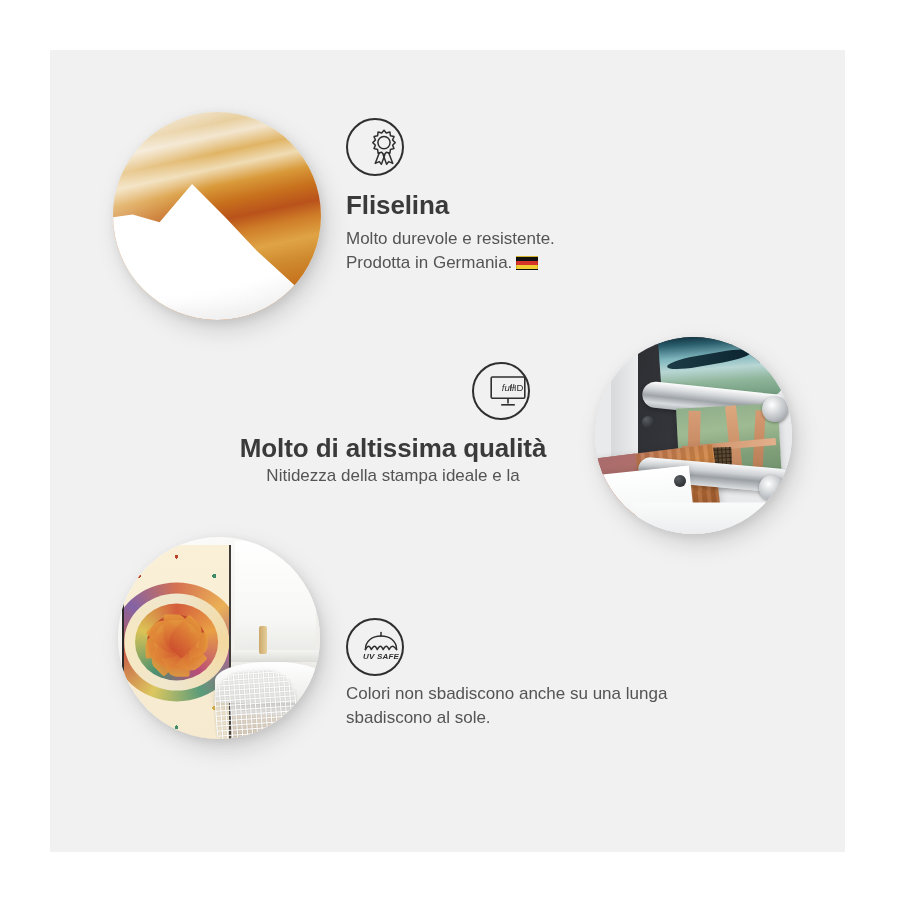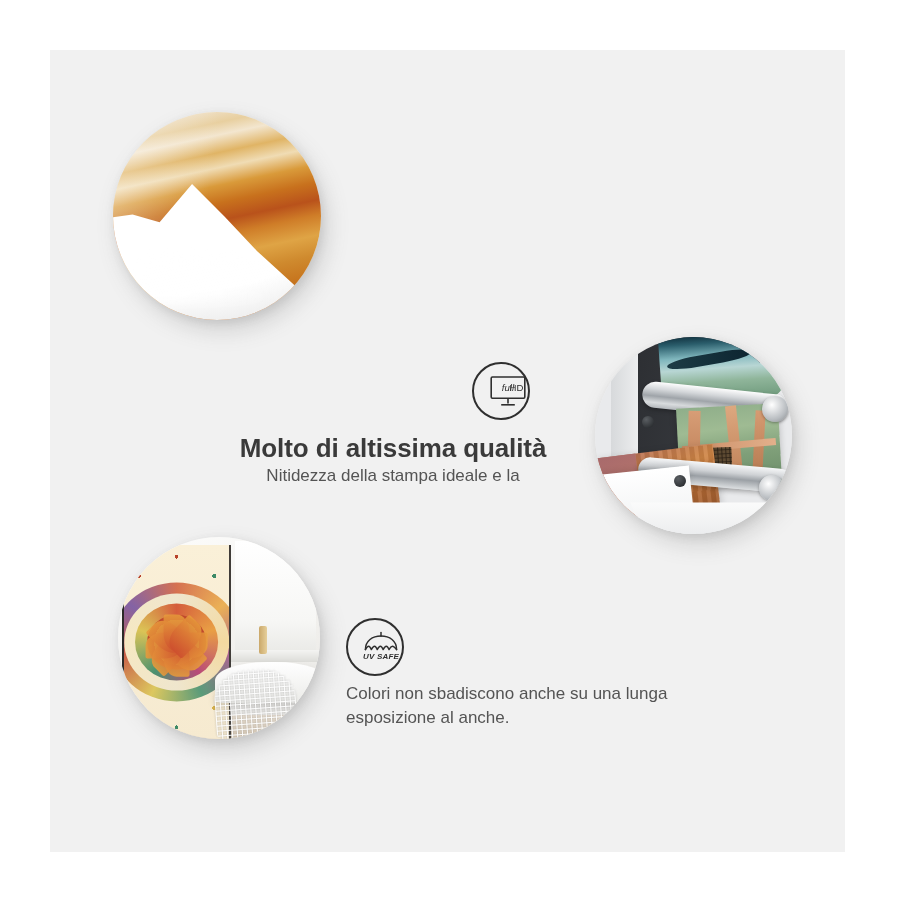--- a/index.html
+++ b/index.html
@@ -315,20 +315,38 @@
 
   <div class="bubble" id="bubble-fleece">
     <div class="bubble-inner">
       <div class="wp-print"></div>
       <div class="wp-curl">
         <div class="wp-curl-hi"></div>
       </div>
     </div>
   </div>
 
+  <div class="feature" id="feature-fleece">
+    <div class="feat-icon">
+      <svg width="36" height="38" viewBox="0 0 36 38" fill="none" stroke="#2f2f2f" stroke-width="1.5" stroke-linejoin="round">
+        <path d="M18 2.2 20.3 5.0 23.9 4.0 24.4 7.7 28.0 8.6 26.6 12.0 29.2 14.6
+                 26.6 17.2 28.0 20.6 24.4 21.5 23.9 25.2 20.3 24.2 18 27.0
+                 15.7 24.2 12.1 25.2 11.6 21.5 8.0 20.6 9.4 17.2 6.8 14.6
+                 9.4 12.0 8.0 8.6 11.6 7.7 12.1 4.0 15.7 5.0 Z"></path>
+        <circle cx="18" cy="14.6" r="6.1"></circle>
+        <path d="M13.6 24.0 9.2 35.4 13.3 33.6 15.4 36.2 19.0 26.2"></path>
+        <path d="M22.4 24.0 26.8 35.4 22.7 33.6 20.6 36.2 17.0 26.2"></path>
+      </svg>
+    </div>
+    <div class="feat-title">Fliselina</div>
+    <div class="feat-desc">
+      <span>Molto durevole e resistente.</span><br>
+      <span>Prodotta in Germania.</span><span class="flag"></span>
+    </div>
+  </div>
 
   <div class="bubble" id="bubble-printer">
     <div class="bubble-inner">
       <div class="pr-bg"></div>
       <div class="pr-left"></div>
       <div class="pr-dark"></div>
       <div class="pr-topprint"></div>
       <div class="pr-roller"></div>
       <div class="pr-midprint">
         <span class="bm1"></span>
@@ -404,17 +422,17 @@
         <path d="M5.4 21.6 C7.8 17.2 9.6 17.2 11.3 21.6
                  C13.7 17.2 15.5 17.2 17.2 21.6
                  C19.6 17.2 21.4 17.2 23.1 21.6
                  C25.5 17.2 27.3 17.2 29.0 21.6
                  C31.4 17.2 33.2 17.2 36.6 21.6"></path>
         <text x="21" y="31.4" text-anchor="middle" stroke="none" fill="#2f2f2f" font-family="Liberation Sans, sans-serif" font-size="8" font-weight="bold" font-style="italic" letter-spacing="0.2">UV SAFE</text>
       </svg>
     </div>
     <div class="feat-desc">
       <span>Colori non sbadiscono anche su una lunga</span><br>
-      <span>esposizione al anche.</span>
+      <span>sbadiscono al sole.</span>
     </div>
   </div>
 
 </div>
 
 </body></html>

